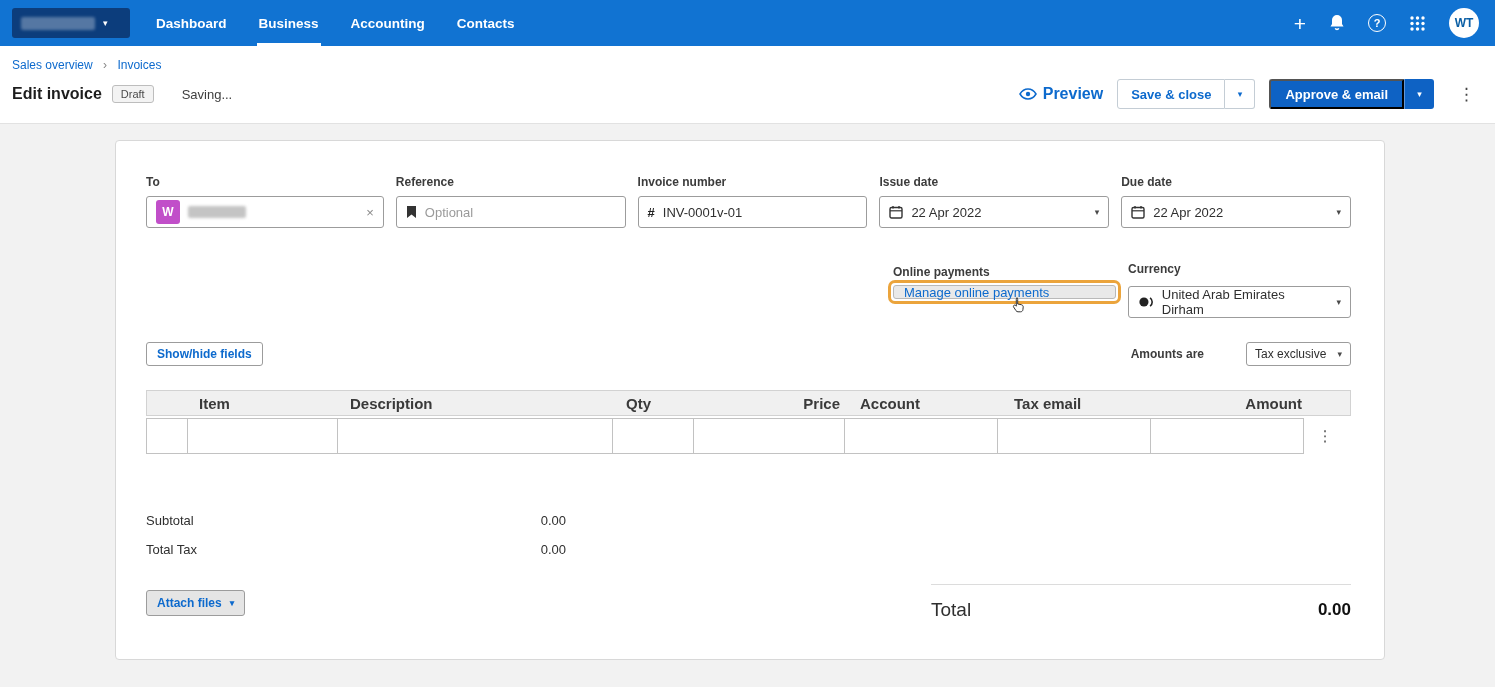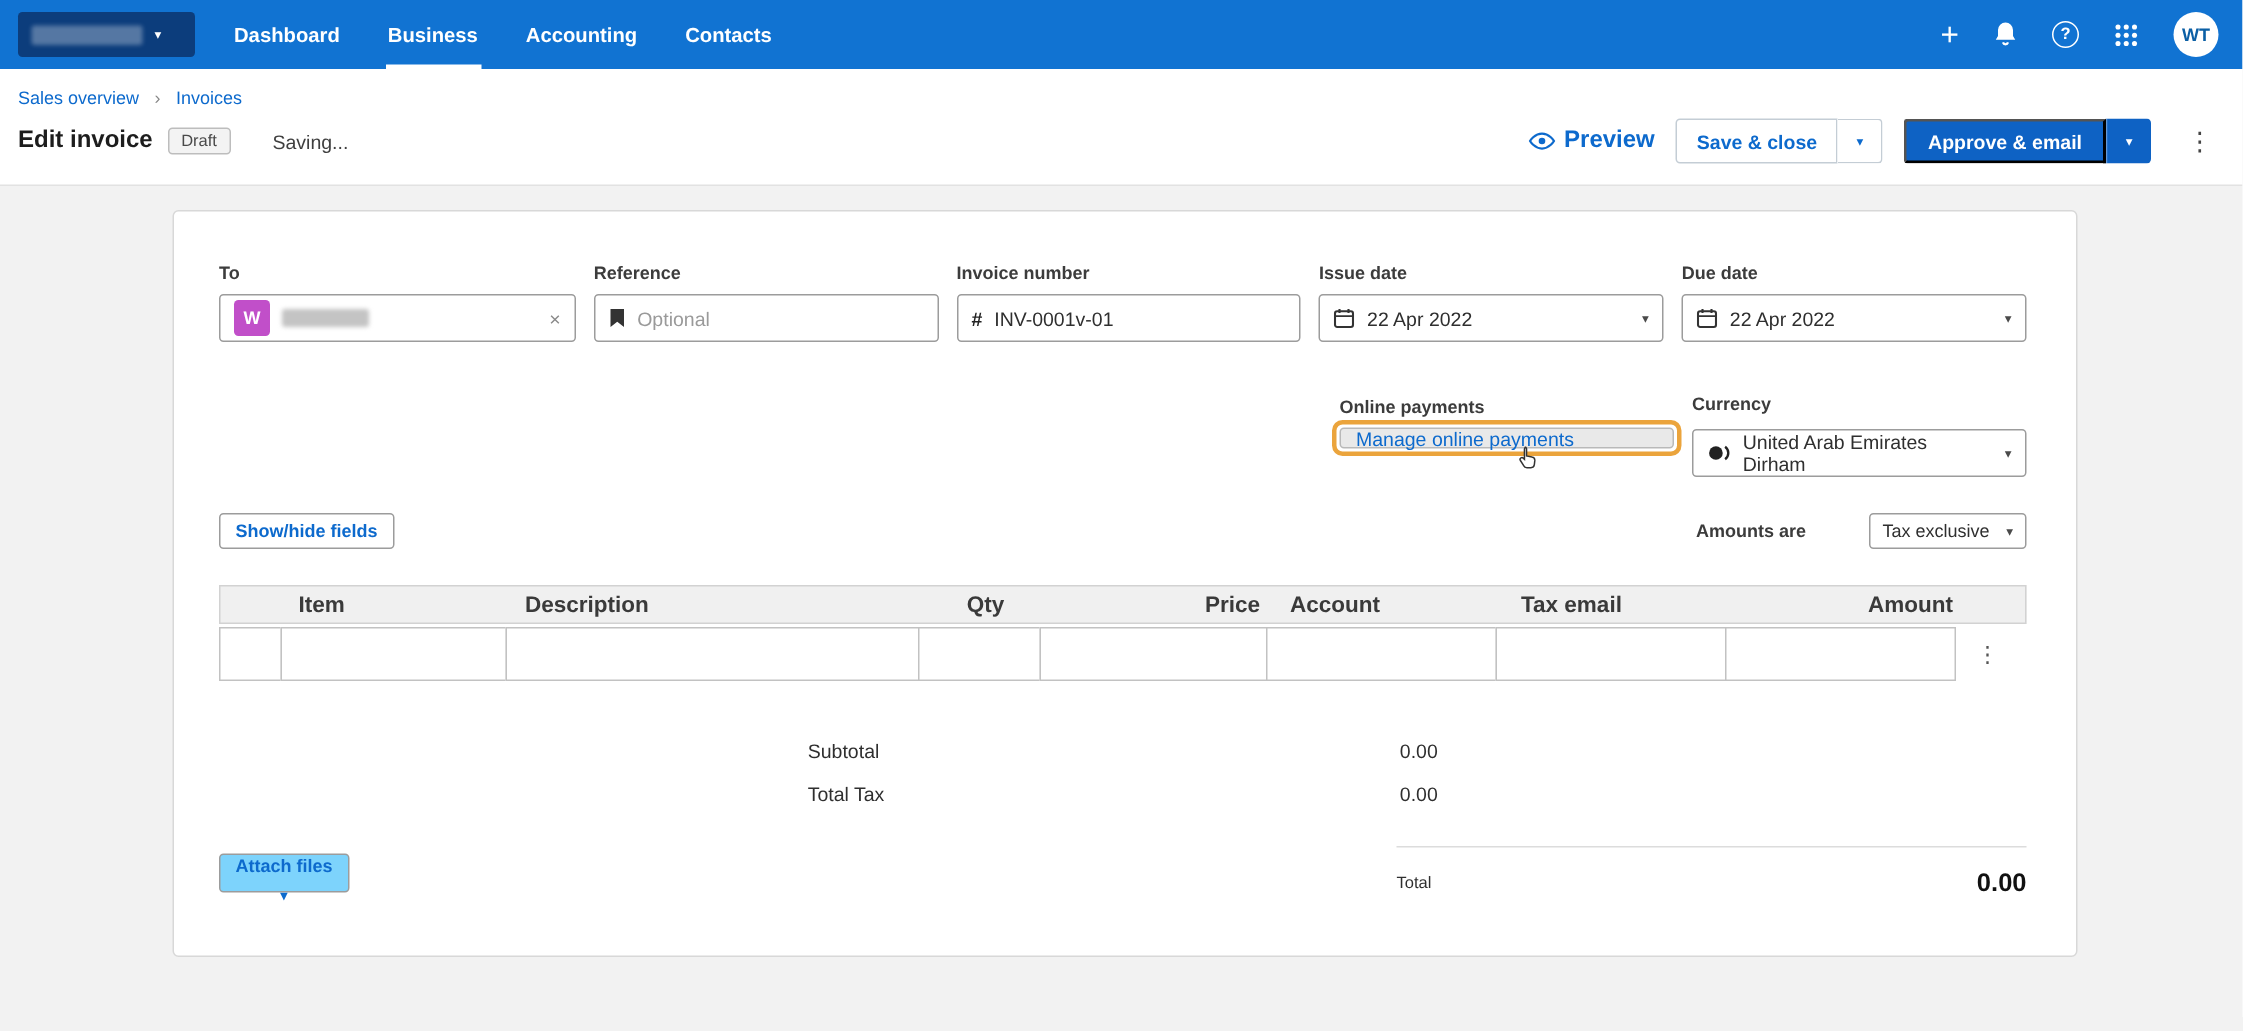--- a/index.html
+++ b/index.html
@@ -71,40 +71,40 @@
   .amounts-label { font-size:12px; font-weight:600; color:#3c3c3c; margin-bottom:5px; margin-right:42px; }
   .tax-dropdown { width:105px; height:24px; border:1px solid #9c9c9c; border-radius:3px; background:#fff; display:flex; align-items:center; padding:0 8px; font-size:12px; color:#2f2f2f; cursor:pointer; }
 
   
   .inv-table { margin-top:24px; }
   .thead { display:flex; align-items:center; background:#f0f0f0; border:1px solid #d2d2d2; height:26px; }
   .th { font-size:15px; font-weight:600; color:#3a3a3a; padding:0 10px; }
   .c-handle { width:42px; flex-shrink:0; }
   .c-item { width:151px; flex-shrink:0; }
   .c-desc { width:276px; flex-shrink:0; }
-  .c-qty { width:82px; flex-shrink:0; text-align:center; }
+  .c-qty { width:82px; flex-shrink:0; text-align:left; }
   .c-price { width:152px; flex-shrink:0; text-align:right; }
   .c-account { width:154px; flex-shrink:0; }
   .c-tax { width:154px; flex-shrink:0; }
   .c-amount { width:154px; flex-shrink:0; text-align:right; }
   .c-kebab { width:42px; flex-shrink:0; }
   .trow { display:flex; margin-top:2px; }
   .cell { height:36px; border:1px solid #c2c2c2; background:#fff; margin-left:-1px; cursor:text; }
   .cell:first-child { margin-left:0; }
   .row-kebab { width:42px; height:36px; display:flex; align-items:center; justify-content:center; color:#555; font-size:15px; cursor:pointer; }
 
   
-  .totals-wrap { display:flex; justify-content:center; margin-top:32px; }
+  .totals-wrap { display:flex; justify-content:flex-start; margin-top:52px; }
   .totals { width:420px; }
   .total-line { display:flex; justify-content:space-between; font-size:13px; color:#2f2f2f; padding:7px 0; }
   .bottom-row { display:flex; justify-content:space-between; align-items:center; margin-top:20px; }
-  .attach-btn { height:26px; border:1px solid #9c9c9c; border-radius:3px; background:#7dd3fc; color:#0d6acd; font-size:12px; font-weight:600; display:flex; align-items:center; gap:8px; padding:0 10px; cursor:pointer; font-family:"Liberation Sans", sans-serif;flex-direction:column; }
+  .attach-btn { height:26px; border:1px solid #9c9c9c; border-radius:3px; background:#e5e5e5; color:#0d6acd; font-size:12px; font-weight:600; display:flex; align-items:center; gap:8px; padding:0 10px; cursor:pointer; font-family:"Liberation Sans", sans-serif; }
   .attach-caret { font-size:9px; color:#0d6acd; }
   .grand-total-row { width:420px; border-top:1px solid #dcdcdc; padding-top:14px; display:flex; justify-content:space-between; align-items:center; }
-  .grand-total-label { font-size:11px; color:#2f2f2f; }
+  .grand-total-label { font-size:19px; color:#2f2f2f; }
   .grand-total-value { font-size:17px; font-weight:700; color:#111; }
 </style>
 </head>
 <body>
 
 <nav class="topnav">
   <div class="org-pill">
     <span class="org-blob"></span>
     <span class="nav-caret">▾</span>
   </div>

